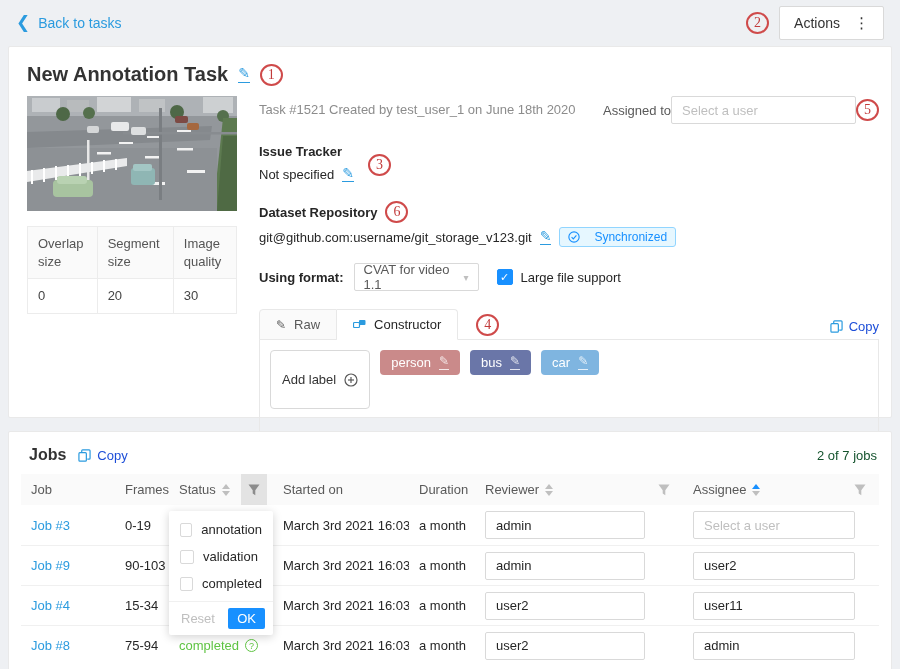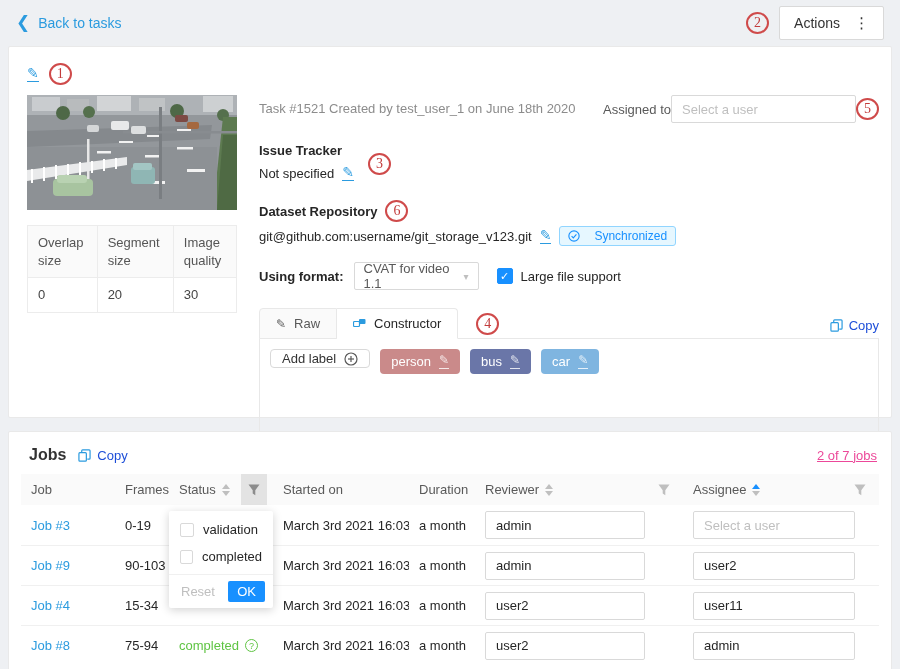--- a/index.html
+++ b/index.html
@@ -65,28 +65,28 @@
   .tabs-row { display:flex; align-items:flex-end; margin-top:18px; position:relative; }
   .tab { display:flex; align-items:center; gap:8px; padding:7px 16px; border:1px solid #e8e8e8; font-size:13px; cursor:pointer; }
   .tab.raw { background:#fafafa; color:#595959; border-radius:4px 0 0 0; }
   .tab.constructor { background:#fff; color:#262626; border-left:none; border-bottom:1px solid #fff; border-radius:0 4px 0 0; position:relative; z-index:2; }
   .tab .tab-icon { font-size:12px; }
   .tabs-row .marker { margin-left:18px; margin-bottom:4px; }
   .copy-link { margin-left:auto; display:flex; align-items:center; gap:6px; color:#1d4ed8; cursor:pointer; margin-bottom:6px; font-size:13px; }
   .copy-svg { width:13px; height:13px; }
   
   .labels-panel { border:1px solid #e8e8e8; margin-top:-1px; height:108px; padding:10px; display:flex; align-items:flex-start; gap:10px; }
-  .add-label-btn { display:flex; align-items:center; gap:8px; background:#fff; border:1px solid #d9d9d9; border-radius:4px; padding:1px 11px; font-size:13px; color:#333; cursor:pointer; }
+  .add-label-btn { display:flex; align-items:center; gap:8px; background:#fff; border:1px solid #d9d9d9; border-radius:4px; padding:21px 11px; font-size:13px; color:#333; cursor:pointer; }
   .plus-circle { width:14px; height:14px; }
   .chip { display:inline-flex; align-items:center; gap:8px; color:#fff; border-radius:4px; padding:5px 11px; font-size:13px; cursor:pointer; }
   .chip .chip-pencil { color:#ffffffcc; border-bottom:1px solid #ffffffcc; font-size:12px; line-height:1.1; }
   
   .jobs-header { display:flex; align-items:center; padding:14px 14px 10px 20px; }
   .jobs-title { font-size:16px; font-weight:700; color:#333; margin-right:12px; }
-  .jobs-count { margin-left:auto; color:#ec4899;text-decoration:underline; }
+  .jobs-count { margin-left:auto; color:#14532d; }
   .jtable { margin:0 12px; --cols: 94px 54px 104px 136px 66px 208px 196px; }
   .jrow { display:grid; grid-template-columns:var(--cols); align-items:center; }
   .jhead { background:#fafafa; height:31px; color:#595959; }
   .jcell { padding-left:10px; overflow:hidden; white-space:nowrap; }
   .hcell { display:flex; align-items:center; gap:6px; }
   .sorter { display:inline-flex; flex-direction:column; gap:2px; }
   .caret-up { width:0; height:0; border-left:4px solid transparent; border-right:4px solid transparent; border-bottom:5px solid #bfbfbf; }
   .caret-down { width:0; height:0; border-left:4px solid transparent; border-right:4px solid transparent; border-top:5px solid #bfbfbf; }
   .caret-up.active { border-bottom-color:#1890ff; }
   .funnel { width:12px; height:12px; fill:#bfbfbf; }
@@ -121,20 +121,21 @@
     <span class="marker">2</span>
     <button class="actions-btn">
       <span>Actions</span>
       <span class="dots-icon">⋮</span>
     </button>
   </div>
 </div>
 
 <div class="card task-card">
   <div class="task-title-row">
+    <span class="task-title">New Annotation Task</span>
     <span class="edit-pencil">✎</span>
     <span class="marker">1</span>
   </div>
 
   <div class="task-body">
 
     <div class="left-col">
       <svg class="thumb" viewBox="0 0 210 115" preserveAspectRatio="none">
         <rect x="0" y="0" width="210" height="115" fill="#93979b"></rect>
         <rect x="0" y="0" width="210" height="20" fill="#aeb2b6"></rect>
@@ -406,20 +407,24 @@
         <div class="jcell">a month</div>
         <div class="jcell"><input class="text-input cell-input" value="user2" style=""></div>
         <div class="jcell"><input class="text-input reviewer-input" value="admin" style=""></div>
       </div>
     </div>
   </div>
 
   <div class="filter-dropdown">
     <div class="fd-item">
       <span class="checkbox"></span>
+      <span class="fd-label">annotation</span>
+    </div>
+    <div class="fd-item">
+      <span class="checkbox"></span>
       <span class="fd-label">validation</span>
     </div>
     <div class="fd-item">
       <span class="checkbox"></span>
       <span class="fd-label">completed</span>
     </div>
     <div class="fd-footer">
       <span class="reset-btn">Reset</span>
       <button class="ok-btn">OK</button>
     </div>

